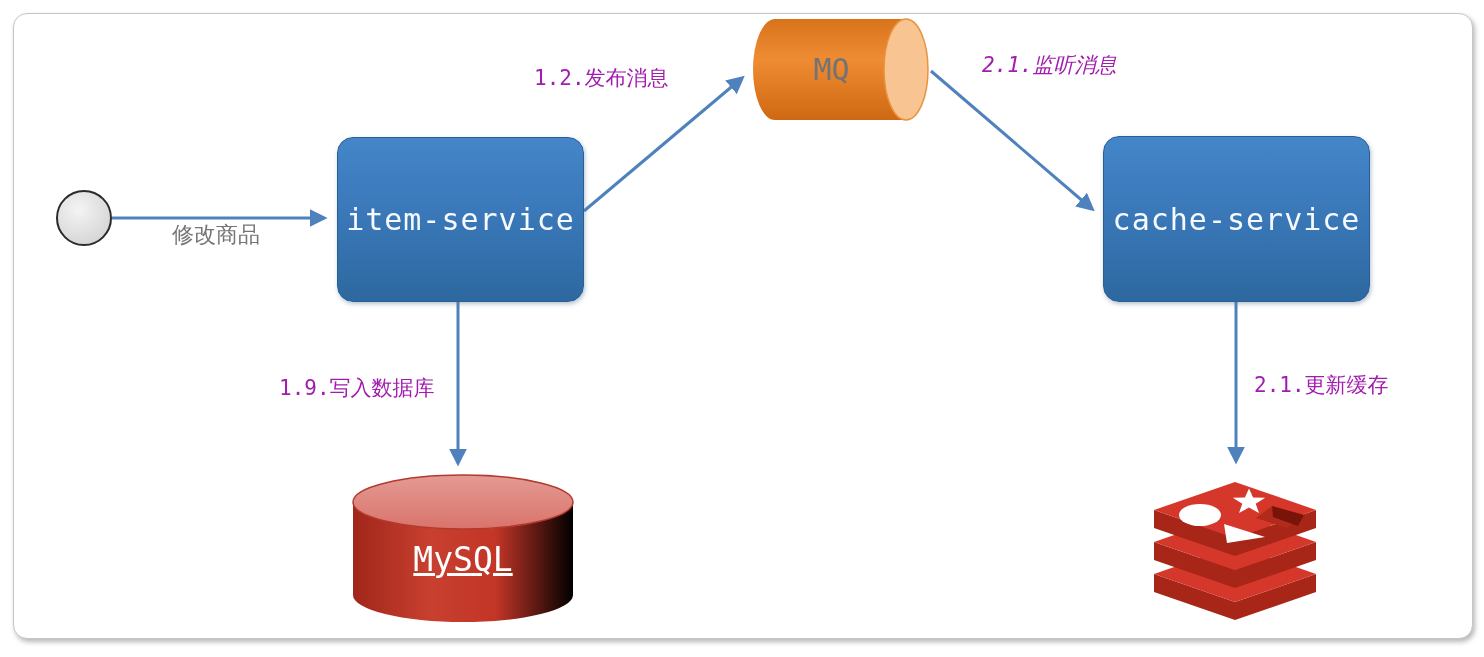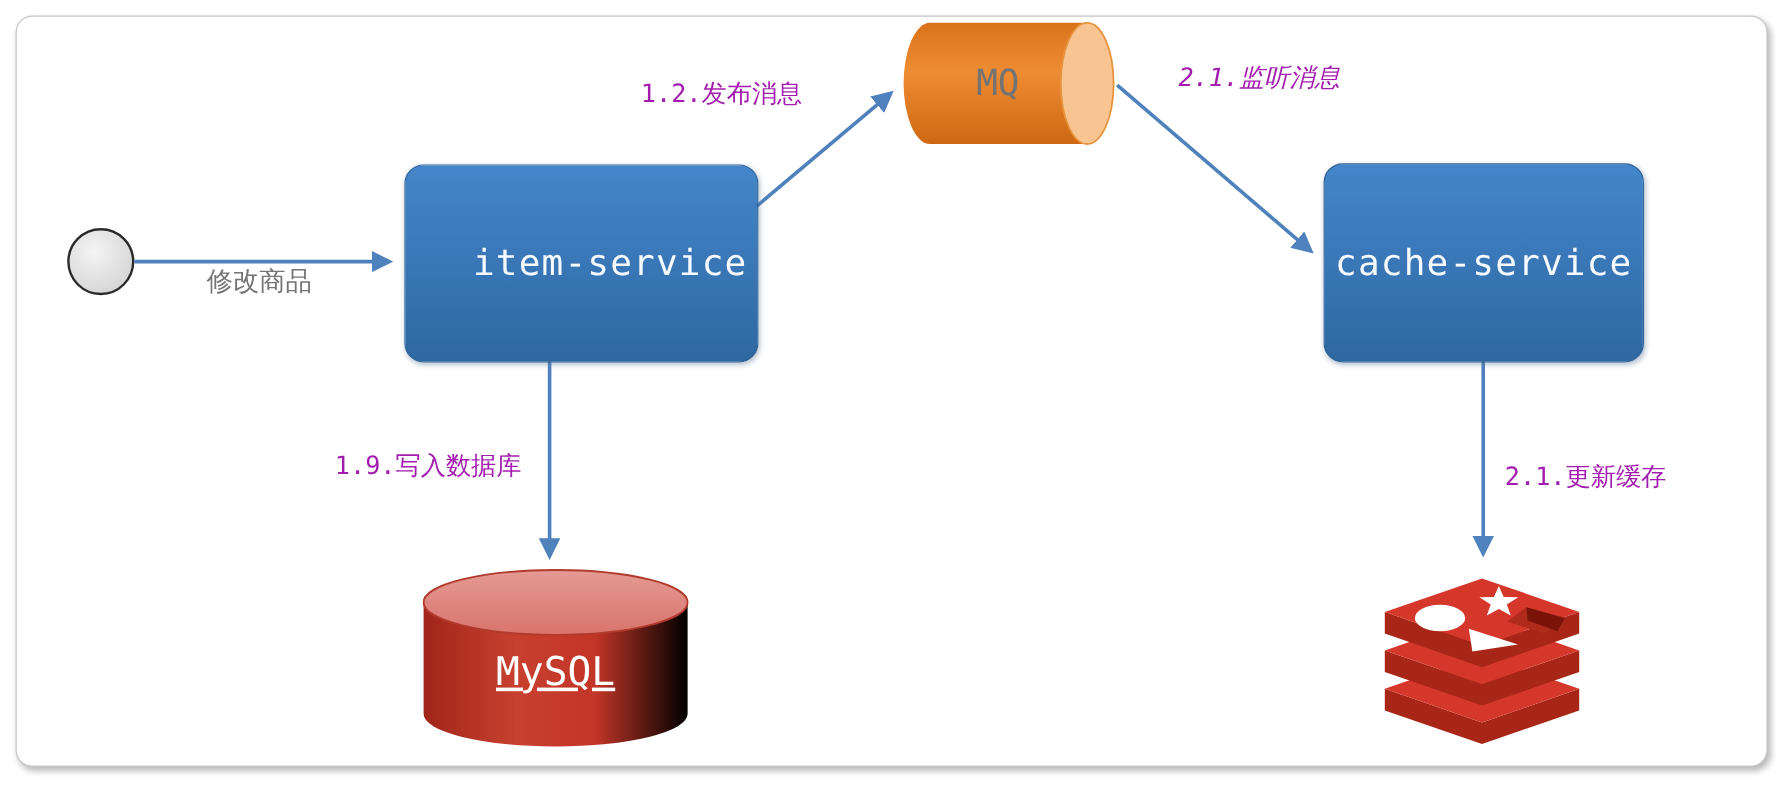--- a/index.html
+++ b/index.html
@@ -8,33 +8,33 @@
   .card{position:absolute;left:13px;top:13px;width:1458px;height:624px;
         background:#ffffff;border:1px solid #c6c6c6;border-radius:14px;
         box-shadow:2px 3px 5px rgba(0,0,0,0.28);}
   svg.layer{position:absolute;left:0;top:0;pointer-events:none;}
   .node{position:absolute;display:flex;align-items:center;justify-content:center;
         color:#f6faff;}
   .svc{background:linear-gradient(180deg,#4486c9 0%,#3a78b9 45%,#2d689f 100%);
        border:1px solid #2a5f96;border-radius:16px;
        box-shadow:1px 2px 4px rgba(90,120,150,0.45);
        font-size:30px;letter-spacing:1px;}
-  .node-item{left:337px;top:137px;width:245px;height:163px;padding-left:48px;}
+  .node-item{left:337px;top:137px;width:245px;height:163px;}
   .node-cache{left:1103px;top:136px;width:265px;height:164px;}
   .cyl-label{position:absolute;display:flex;align-items:center;justify-content:center;
              color:#737373;}
   .lbl-mq{left:753px;top:19px;width:157px;height:101px;font-size:30px;}
   .lbl-mysql{left:353px;top:500px;width:220px;height:118px;font-size:33px;color:#ffffff;text-decoration:underline;}
   .edge-label{position:absolute;font-size:21px;color:#a21caf;white-space:nowrap;}
   .edge-label.light{color:#757575;font-size:22px;}
   .el-modify{left:172px;top:177px;margin-top:43px;}
   .el-write{left:279px;top:374px;}
   .el-publish{left:534px;top:64px;}
   .el-listen{left:982px;top:51px;font-style:italic;}
-  .el-update{left:1254px;top:371px;margin-top:12px;}
+  .el-update{left:1254px;top:371px;}
 </style>
 </head>
 <body>
 
 <div class="card"></div>
 
 <svg class="layer" width="1484" height="657" viewBox="0 0 1484 657">
   <defs>
     <marker id="ah" viewBox="0 0 10 10" refX="8" refY="5" markerWidth="6" markerHeight="6" orient="auto-start-reverse">
       <path d="M0,0 L10,5 L0,10 Z" fill="#4f81bd"></path>

